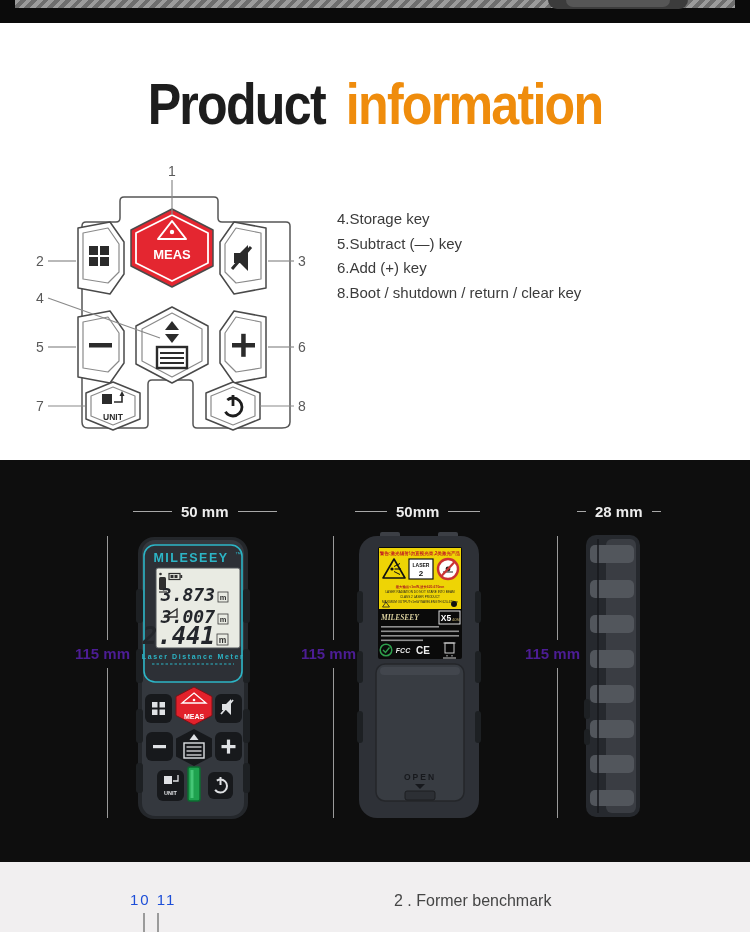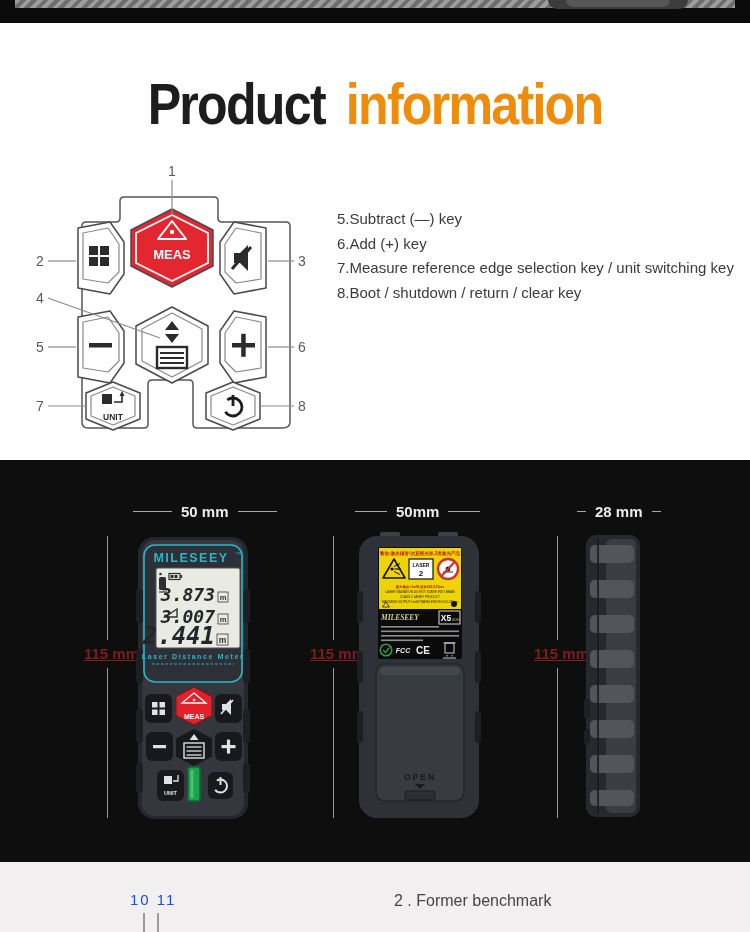--- a/index.html
+++ b/index.html
@@ -29,22 +29,22 @@
   
   .svg-abs{position:absolute;}
 
   
   .dark-panel{position:absolute;left:0;top:460px;width:750px;height:402px;background:#0e0e0e;}
 
   .dim-top{position:absolute;top:503px;height:16px;display:flex;align-items:center;
            color:#ececec;font-size:15px;font-weight:bold;white-space:nowrap;}
   .dim-top .dash{height:1px;background:#a8a8a8;display:inline-block;}
   .dim-top .txt{margin:0 9px;text-align:right;}
-  .dim-side{position:absolute;width:64px;text-align:right;color:#7f1d1d;
-            font-size:15px;font-weight:bold;top:645px;text-decoration:underline;}
+  .dim-side{position:absolute;width:64px;text-align:left;color:#4c1d95;
+            font-size:15px;font-weight:bold;top:645px;}
   .vline{position:absolute;width:1px;background:#9a9a9a;}
 
   
   .footer{position:absolute;left:0;top:862px;width:750px;height:70px;background:#f1eff0;}
   .footer-callouts{position:absolute;left:130px;top:29px;color:#1d4ed8;font-size:15px;letter-spacing:2px;}
   .callout-line{position:absolute;top:51px;width:1.5px;height:19px;background:#9b9b9b;}
   .footer-notes{position:absolute;left:394px;top:26px;color:#454545;font-size:16px;line-height:26px;}
 
   svg text{font-family:"Liberation Sans",sans-serif;}
   .lcd-digit{font-family:"DejaVu Sans Mono",monospace;font-weight:bold;font-style:italic;fill:#23262b;}
@@ -164,23 +164,23 @@
       <text x="272" y="108">3</text>
       <text x="10" y="145">4</text>
       <text x="10" y="194">5</text>
       <text x="272" y="194">6</text>
       <text x="10" y="253">7</text>
       <text x="272" y="253">8</text>
     </g>
   </svg>
 
   <div class="key-list">
+    <div>4.Storage key</div>
     <div>5.Subtract (—) key</div>
     <div>6.Add (+) key</div>
-    <div>7.Measure reference edge selection key / unit switching key</div>
     <div>8.Boot / shutdown / return / clear key</div>
   </div>
 
   <div class="dark-panel"></div>
 
   <div class="dim-top" style="left:133px;">
     <span class="dash" style="width:39px"></span>
     <span class="txt">50 mm</span>
     <span class="dash" style="width:39px"></span>
   </div>

